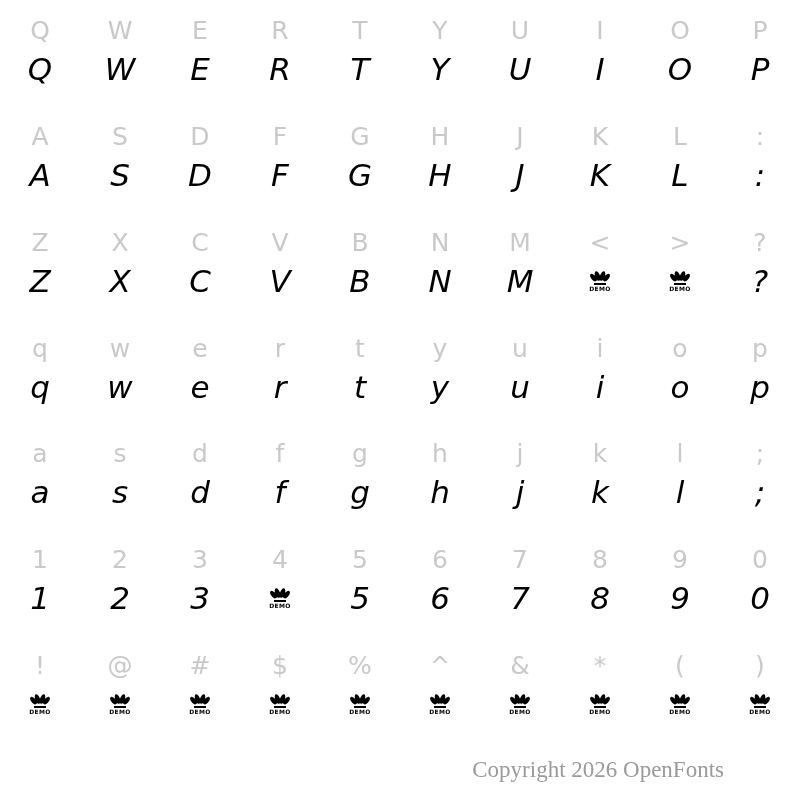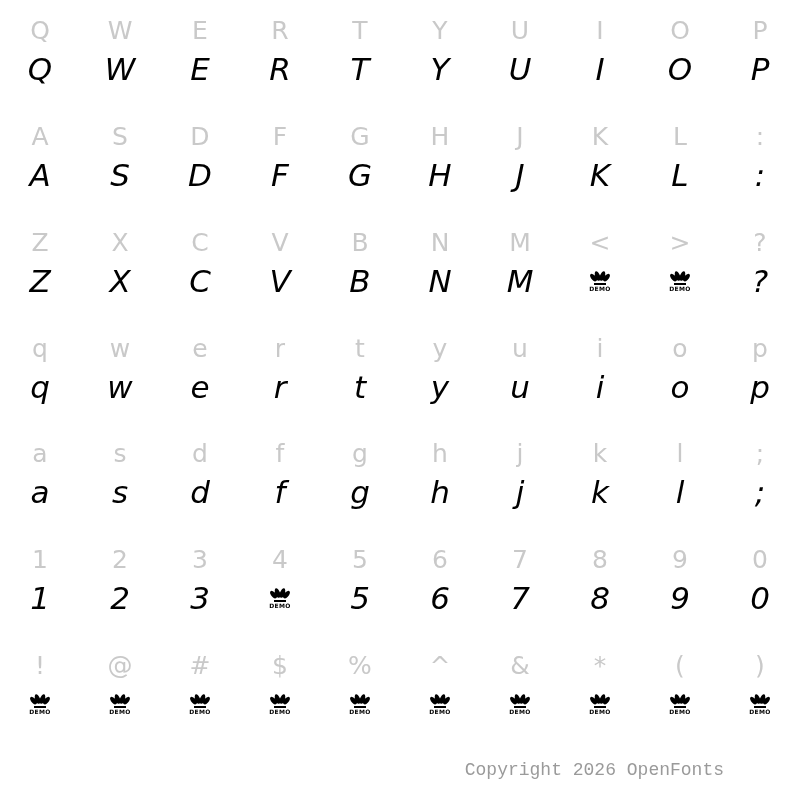--- a/index.html
+++ b/index.html
@@ -103,22 +103,22 @@
     right: 0;
     bottom: 0;
     height: 60px;
     display: flex;
     align-items: center;
     justify-content: flex-end;
     padding-right: 76px;
     box-sizing: border-box;
   }
   #copyright {
-    font-family: Liberation Mono, monospace;
-    font-size: 18px;
+    font-family: Liberation Serif, serif;
+    font-size: 23px;
     color: #9a9a9a;
   }
 </style>
 </head>
 <body>
 
 <div id="specimen">
     <div class="kbd-row">
       <div class="cell">
         <div class="key-label">Q</div>

